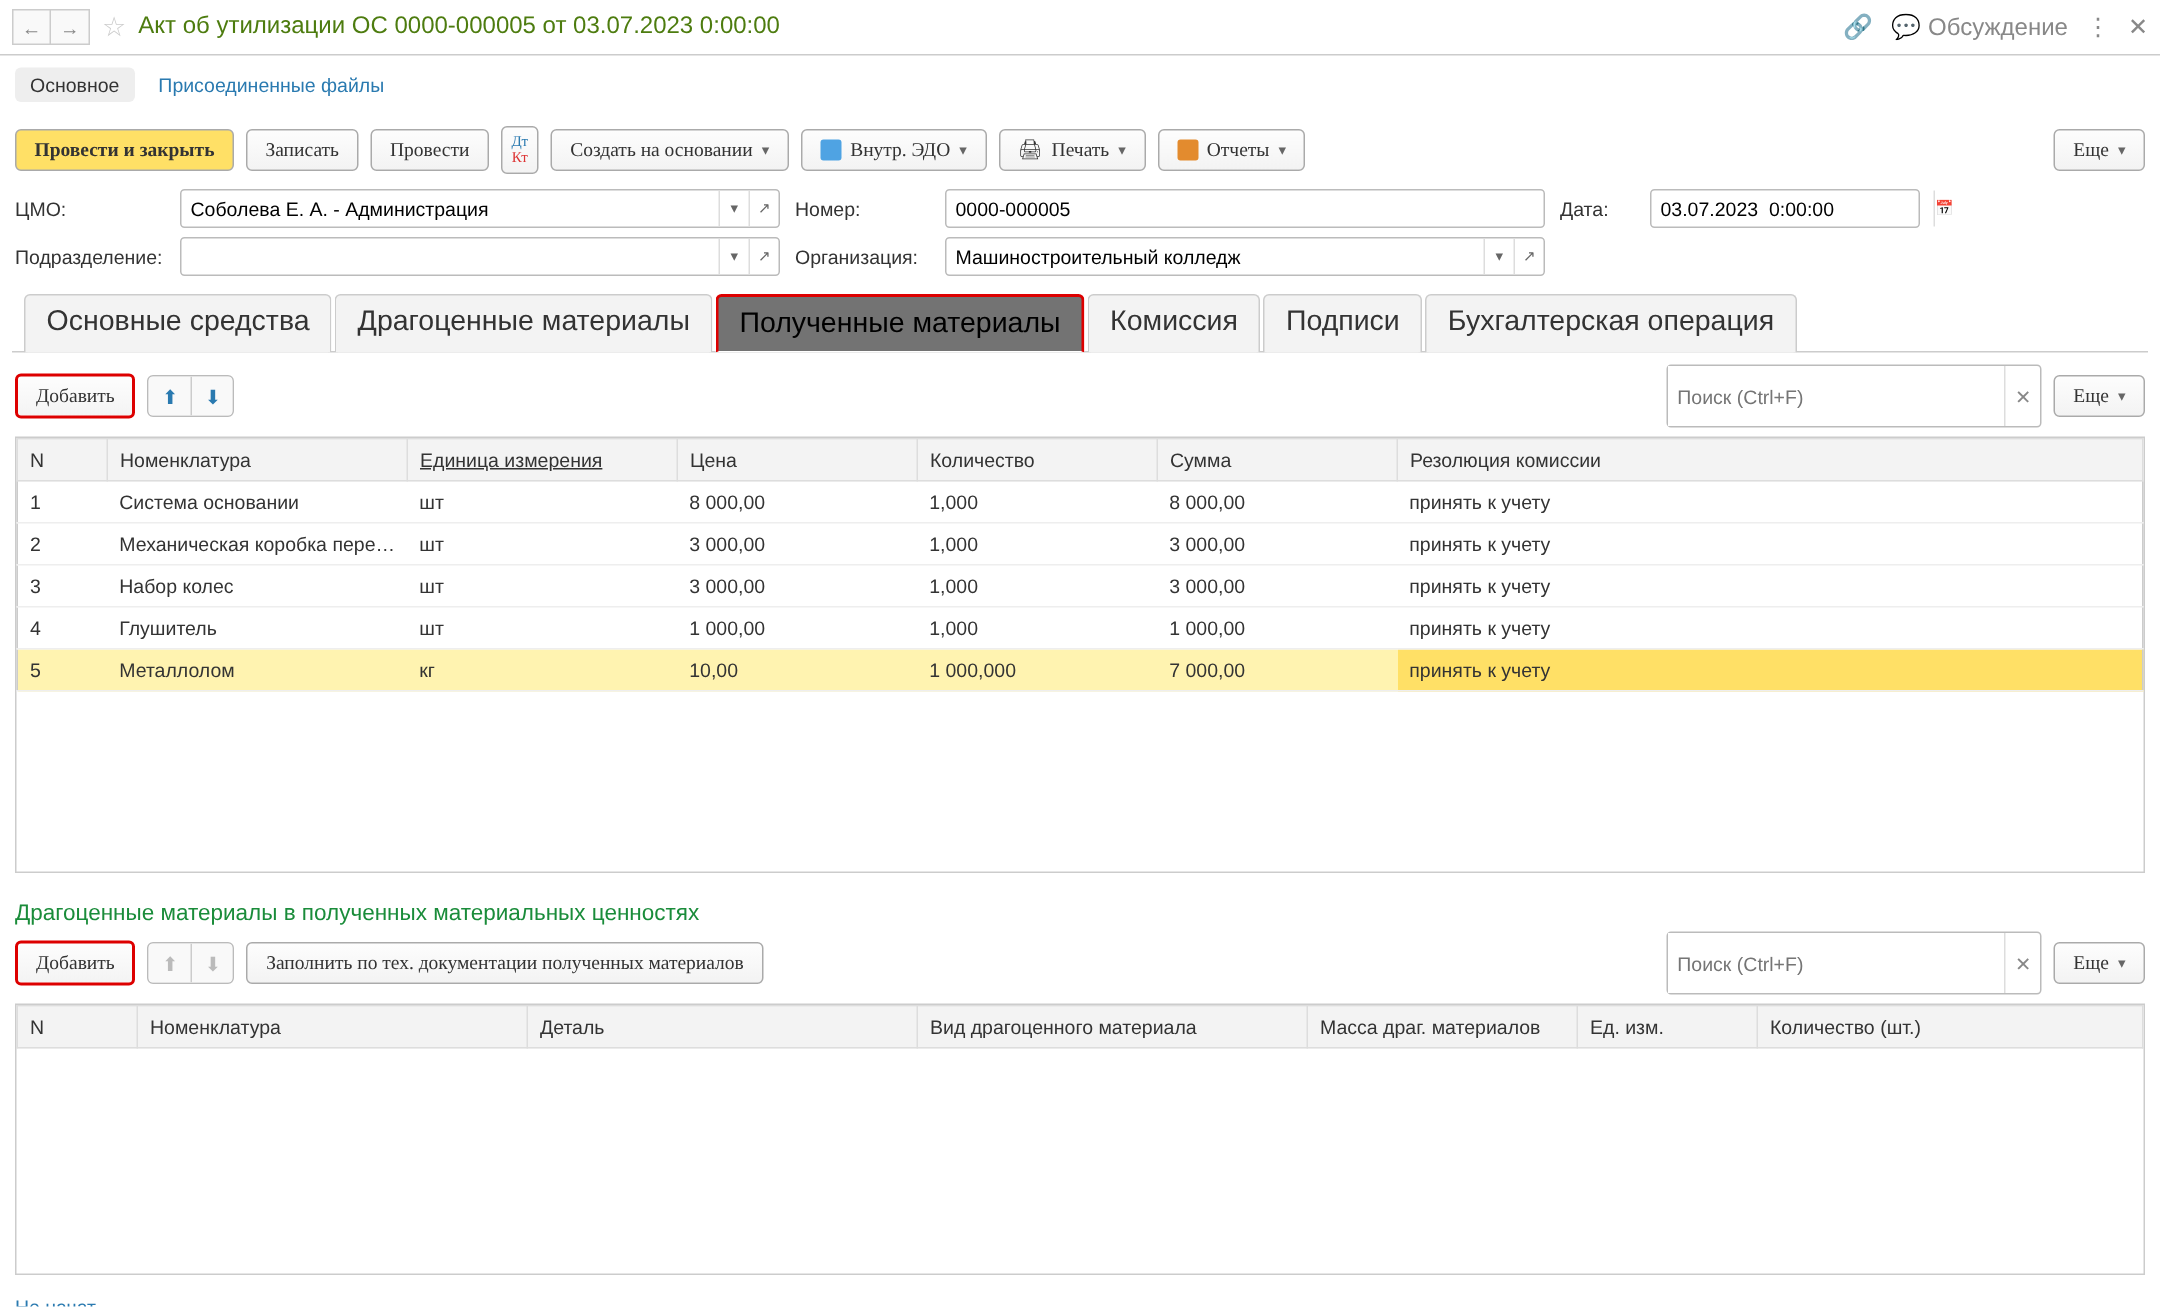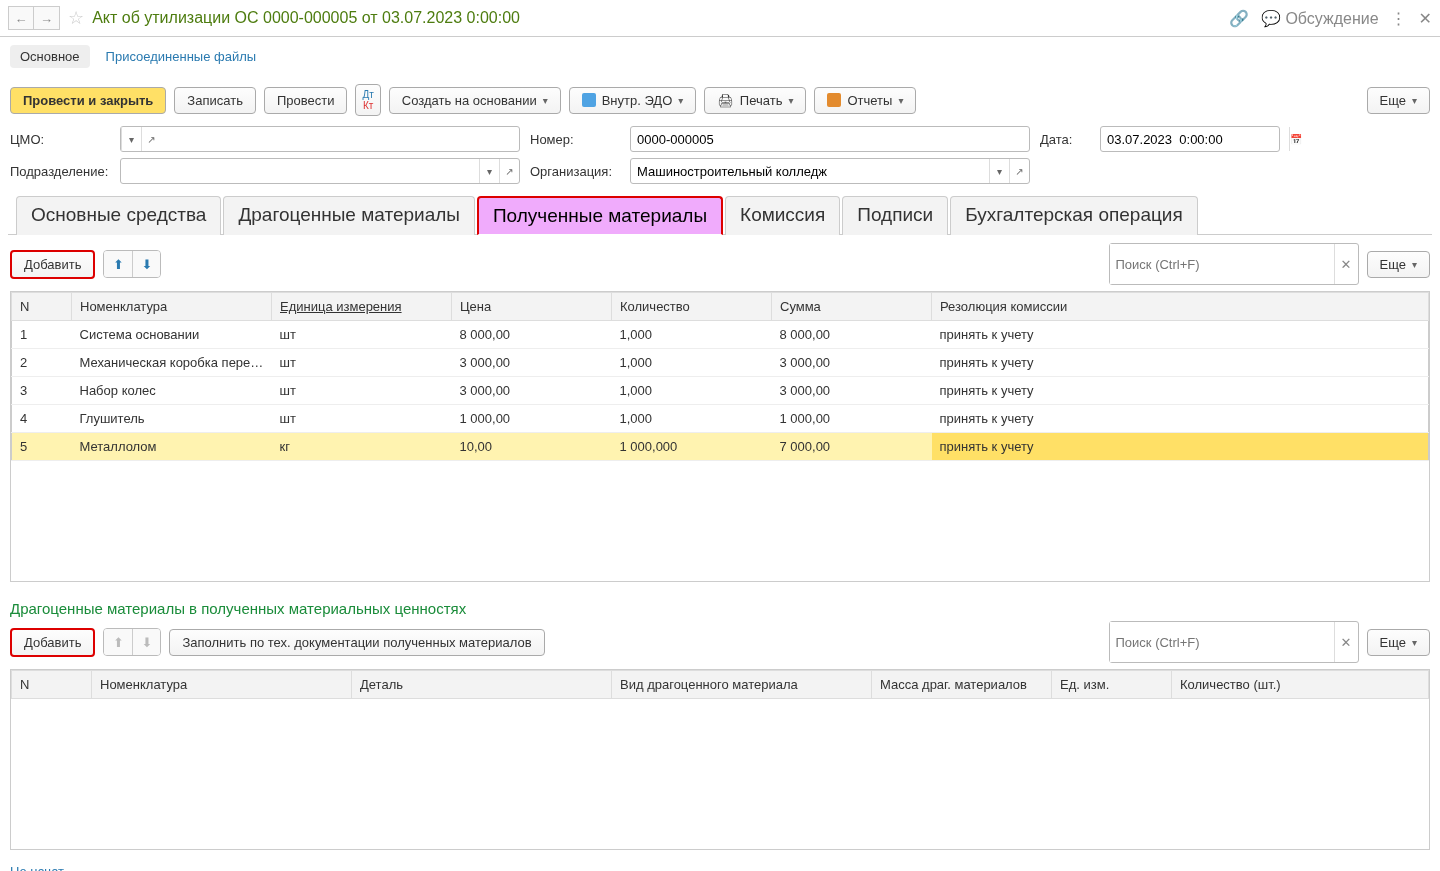--- a/index.html
+++ b/index.html
@@ -59,20 +59,21 @@
   border: 1px solid #aaa;
   background: linear-gradient(#fdfdfd,#f3f3f3);
   border-radius: 4px;
   padding: 5px 12px;
   cursor: pointer;
   font-size: 13px;
   display: inline-flex;
   align-items: center;
   gap: 6px;
   color:#333;
+  font-family:Liberation Serif, serif;
 }
 .btn-primary {
   background: #ffe066;
   border-color: #aaa;
   font-weight: bold;
 }
 .btn-small { padding: 4px 6px; }
 .btn .caret { font-size: 10px; color: #666; }
 .toolbar-spacer { flex: 1; }
 
@@ -119,21 +120,21 @@
   border: 1px solid #ccc;
   border-bottom: none;
   background: #f3f3f3;
   margin-right: 2px;
   margin-bottom: -1px;
   cursor: pointer;
   border-radius: 4px 4px 0 0;
   font-size: 19px;
 }
 .tab.active {
-  background: #f0abfc;
+  background: #737373;
   border: 2px solid #d00;
   border-bottom: 1px solid #fff;
   color: #000;
 }
 
 
 .section-body {
   padding: 8px 10px;
 }
 .row-toolbar {
@@ -271,20 +272,21 @@
   <div class="toolbar-spacer"></div>
   <button class="btn">
       <span>Еще</span>
       <span class="caret">▾</span>
     </button>
 </div>
 
 <div class="form-grid">
   <div class="form-label">ЦМО:</div>
   <div class="input-group">
+    <input value="Соболева Е. А. - Администрация" style="">
     <div class="ig-btn">▾</div>
     <div class="ig-btn">↗</div>
   </div>
   <div class="form-label">Номер:</div>
   <div class="input-group">
     <input value="0000-000005" style="">
   </div>
   <div class="form-label">Дата:</div>
   <div class="input-group">
     <input value="03.07.2023  0:00:00" style="">

